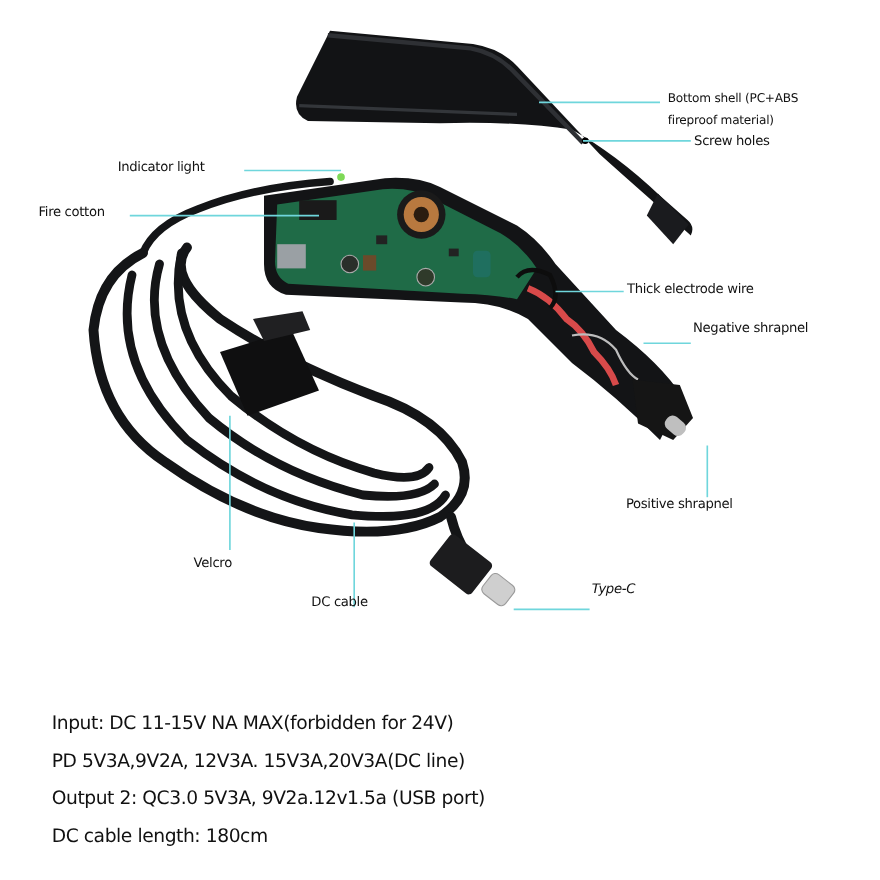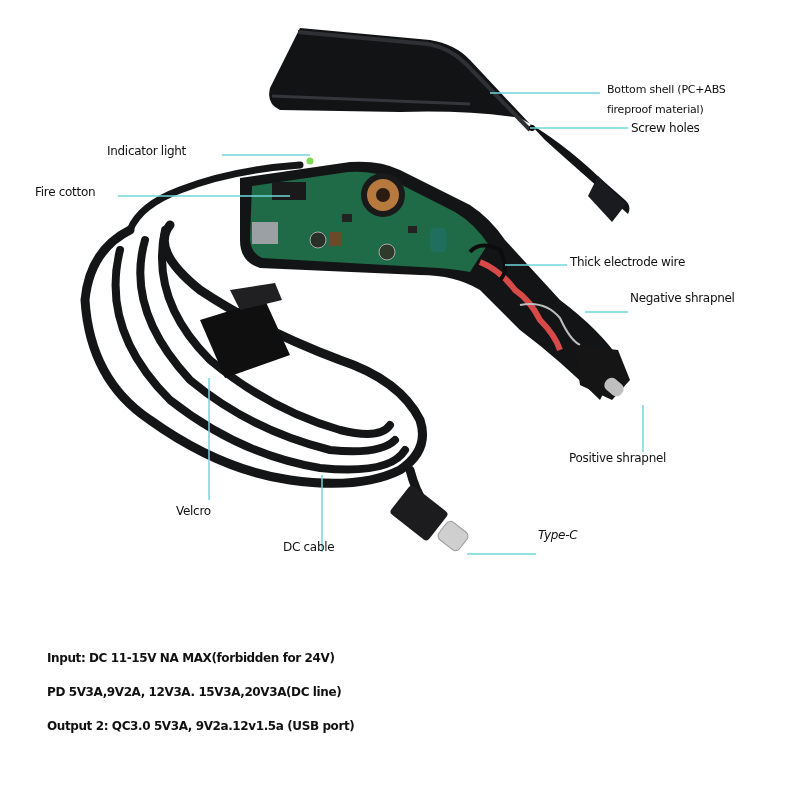--- a/index.html
+++ b/index.html
@@ -2,21 +2,21 @@
 <html><head>
   <meta charset="utf-8">
   <style>
     html, body { margin: 0; padding: 0; background: #ffffff; }
     body { width: 800px; height: 800px; position: relative; overflow: hidden;
            font-family: "DejaVu Sans", "Liberation Sans", sans-serif; color: #111; }
     .canvas { position: absolute; left: 0; top: 0; width: 800px; height: 800px; }
     .label { position: absolute; white-space: nowrap; color: #111; font-size: 12px; letter-spacing: -0.3px; }
     .label.small { font-size: 11px; line-height: 20px; letter-spacing: -0.2px; }
     .specs { position: absolute; left: 47px; top: 641px; }
-    .spec-line { font-size: 12px; height: 34px; line-height: 34px; letter-spacing: -0.4px; color: #111; white-space: nowrap; font-weight: bold; }
+    .spec-line { font-size: 17px; height: 34px; line-height: 34px; letter-spacing: -0.4px; color: #111; white-space: nowrap; }
   </style>
 </head>
 <body>
 
 <svg class="canvas" viewBox="0 0 800 800" xmlns="http://www.w3.org/2000/svg">
 
   <g>
     <path d="M300 28 L430 40 Q455 44 470 60 L545 140 Q565 158 590 180 L628 214 Q632 206 625 200 L600 178 Q560 140 520 118 Q470 110 400 112 L280 110 Q266 104 270 88 Z" fill="#121315"></path>
     <path d="M298 32 L428 44 Q450 48 466 64 L530 130" stroke="#2e3034" stroke-width="4" fill="none"></path>
     <path d="M272 96 Q380 100 470 104" stroke="#33363a" stroke-width="3" fill="none"></path>
@@ -100,13 +100,14 @@
 <div class="label" style="left:630px; top:291px;">Negative shrapnel</div>
 <div class="label" style="left:569px; top:451px;">Positive shrapnel</div>
 <div class="label" style="left:176px; top:504px;">Velcro</div>
 <div class="label" style="left:283px; top:540px;">DC cable</div>
 <div class="label" style="left:538px; top:528px;font-style:italic;">Type-C</div>
 
 <div class="specs">
   <div class="spec-line">Input: DC 11-15V NA MAX(forbidden for 24V)</div>
   <div class="spec-line">PD 5V3A,9V2A, 12V3A. 15V3A,20V3A(DC line)</div>
   <div class="spec-line">Output 2: QC3.0 5V3A, 9V2a.12v1.5a (USB port)</div>
+  <div class="spec-line">DC cable length: 180cm</div>
 </div>
 
 </body></html>

